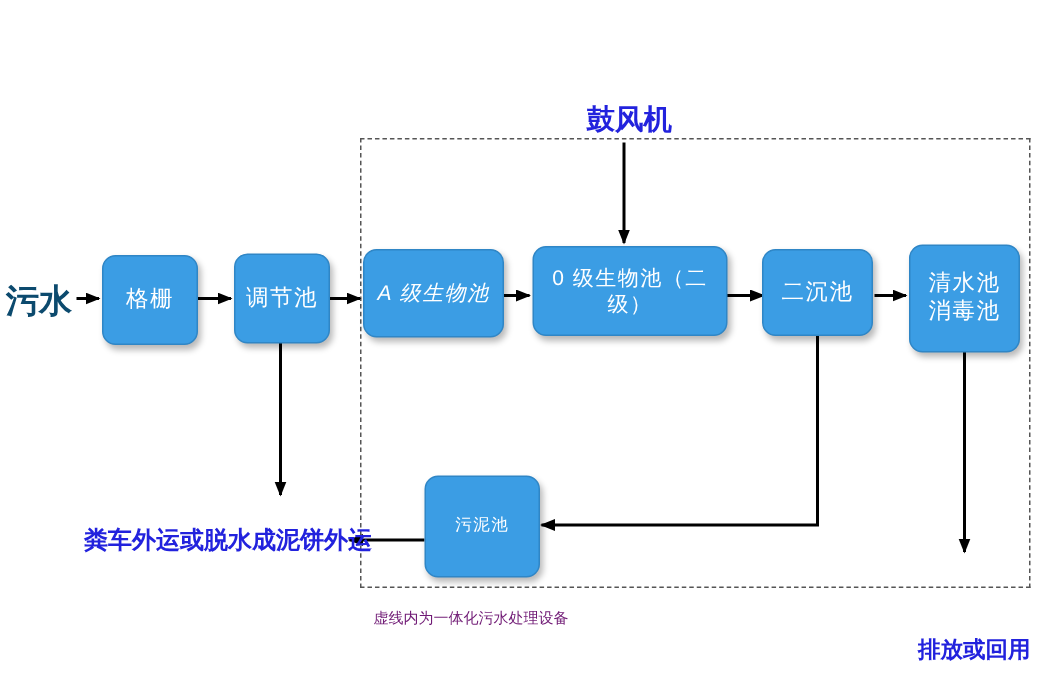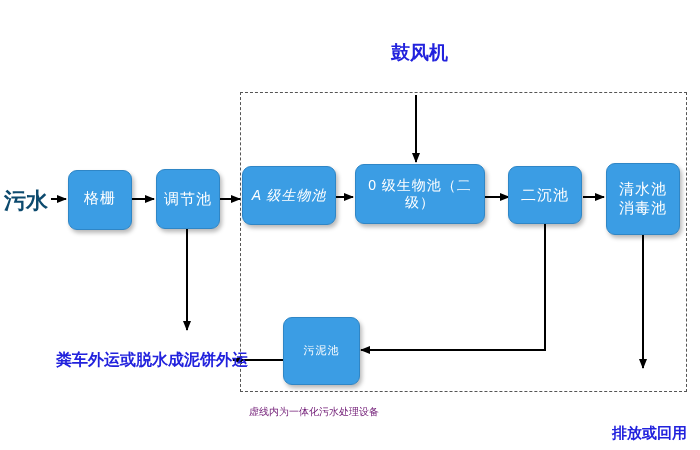--- a/index.html
+++ b/index.html
@@ -20,30 +20,30 @@
     background:var(--node-fill,#3b9de4);
     border:1px solid var(--node-border,#2f86c6);
     border-radius:9px;
     color:var(--node-text,#fff);
     display:flex;flex-direction:column;align-items:center;justify-content:center;
     text-align:center;
     box-shadow:2px 3px 4px rgba(0,0,0,0.28);
     font-size:15px;letter-spacing:1px;
     line-height:1.25;
   }
-  .node-grid{left:68px;top:170px;width:62px;height:58px;font-family:Liberation Mono, monospace;}
+  .node-grid{left:68px;top:170px;width:62px;height:58px;}
   .node-regulating{left:156px;top:169px;width:62px;height:58px;}
   .node-a-bio{left:242px;top:166px;width:92px;height:57px;font-size:14px;font-style:italic;}
   .node-o-bio{left:355px;top:164px;width:128px;height:58px;font-size:14px;}
   .node-clarifier{left:508px;top:166px;width:72px;height:56px;}
   .node-clear{left:606px;top:163px;width:72px;height:70px;}
   .node-sludge{left:283px;top:317px;width:75px;height:66px;font-size:11px;justify-content:center;}
   .label{position:absolute;z-index:4;white-space:nowrap;}
   .label-influent{left:4px;top:186px;font-size:22px;font-weight:bold;color:#0c4a6e;}
-  .label-blower{left:391px;top:40px;font-size:19px;font-weight:bold;color:var(--accent-text,#2222dd);}
+  .label-blower{left:391px;top:67px;font-size:19px;font-weight:bold;color:var(--accent-text,#2222dd);}
   .label-sludge-out{left:56px;top:350px;font-size:16px;font-weight:bold;color:var(--accent-text,#2222dd);}
   .label-discharge{left:612px;top:424px;font-size:15px;font-weight:bold;color:var(--accent-text,#2222dd);}
   .label-caption{left:249px;top:405px;font-size:10px;color:#701a75;}
 </style>
 </head>
 <body>
 
 <div class="canvas">
 
   <div class="dashed-box"></div>

